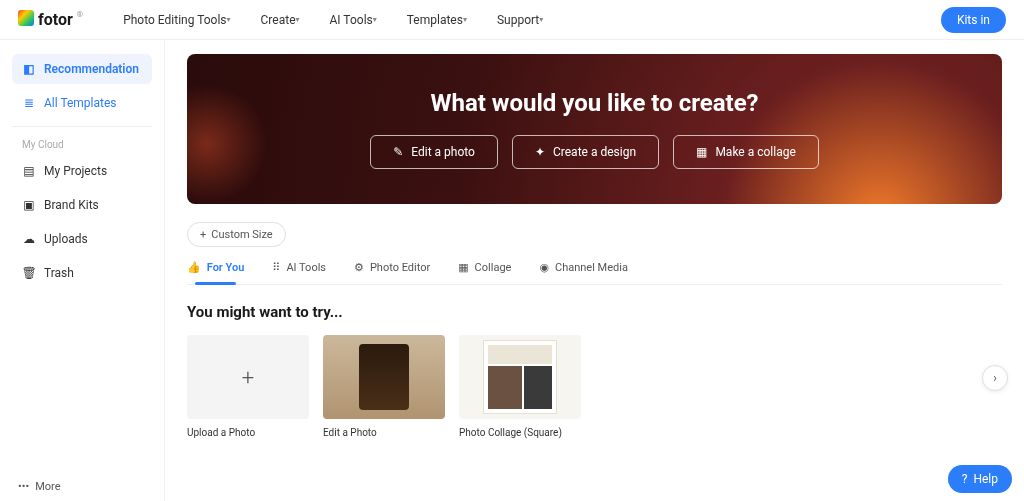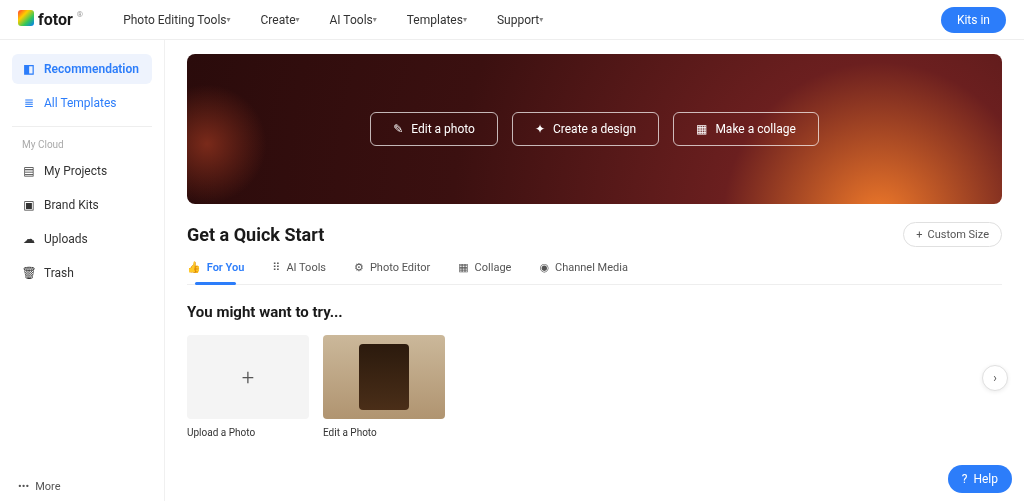--- a/index.html
+++ b/index.html
@@ -123,38 +123,38 @@
       <span>Uploads</span>
     </div>
     <div class="side-item">
       <span class="icn">🗑</span>
       <span>Trash</span>
     </div>
   </div>
 
   <div class="main">
     <div class="hero">
+      <h1>What would you like to create?</h1>
       <div class="hero-btns">
         <button class="hero-btn">
             <span>✎</span>
             <span>Edit a photo</span>
           </button>
         <button class="hero-btn">
             <span>✦</span>
             <span>Create a design</span>
           </button>
         <button class="hero-btn">
             <span>▦</span>
             <span>Make a collage</span>
           </button>
       </div>
     </div>
 
     <div class="quick-head">
-      <h2>Get a Quick Start</h2>
       <button class="custom-size">
           <span>+</span>
           <span>Custom Size</span>
         </button>
     </div>
 
     <div class="tabs">
       <div class="tab active">
           <span>👍</span>
           <span>For You</span>
@@ -185,20 +185,30 @@
             <span class="plus">+</span>
           </div>
         <div class="card-label">Upload a Photo</div>
       </div>
       <div class="card">
         <div class="thumb th-edit">
             <div class="glass"></div>
           </div>
         <div class="card-label">Edit a Photo</div>
       </div>
+      <div class="card">
+        <div class="thumb th-collage-sq">
+            <div class="sq">
+              <div class="a"></div>
+              <div class="b"></div>
+              <div class="c"></div>
+            </div>
+          </div>
+        <div class="card-label">Photo Collage (Square)</div>
+      </div>
       <div class="carousel-next">
           <span>›</span>
         </div>
     </div>
   </div>
 </div>
 
 <div class="more">
   <span>•••</span>
   <span>More</span>

